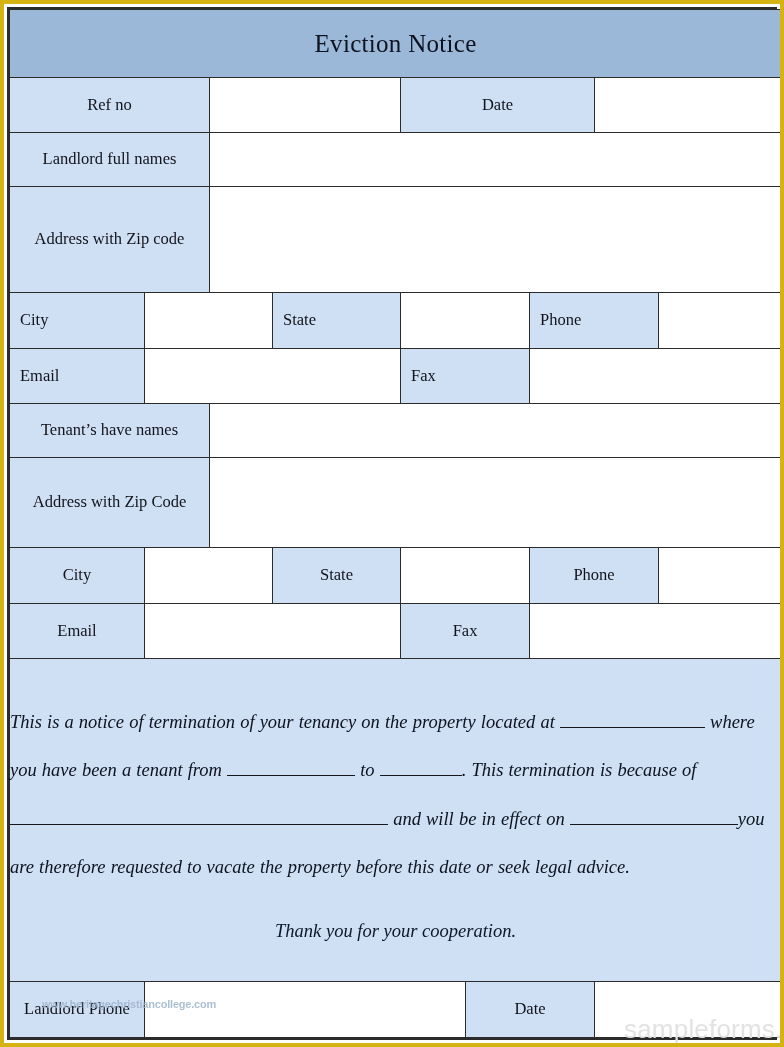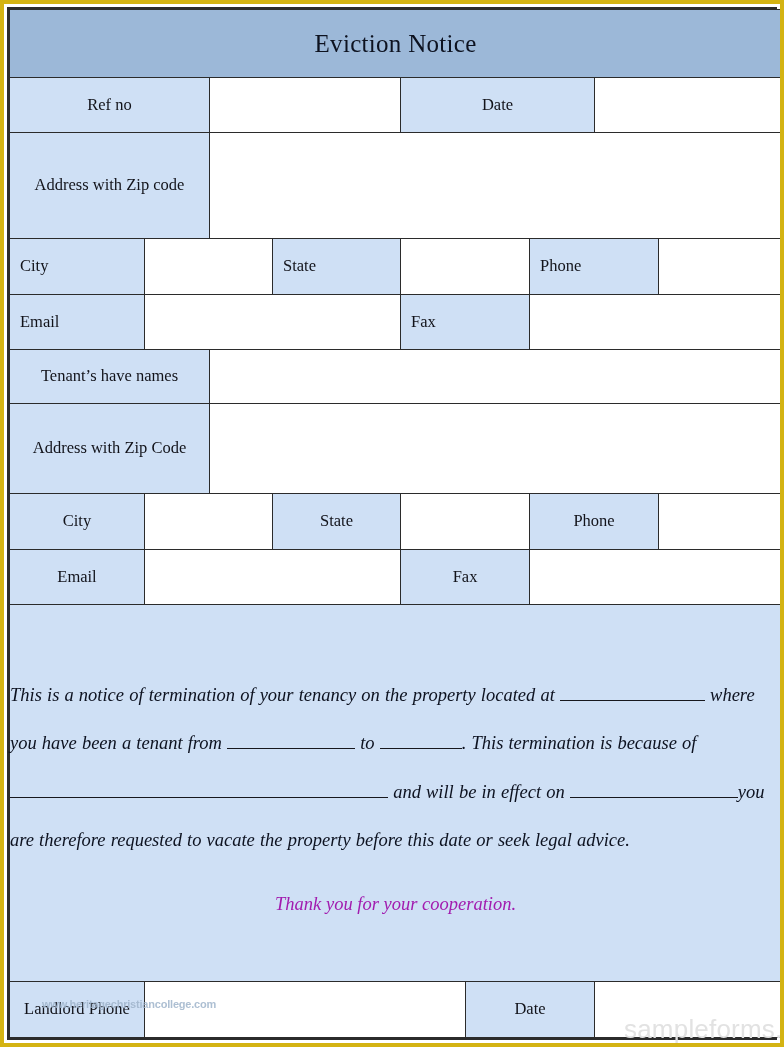--- a/index.html
+++ b/index.html
@@ -105,21 +105,21 @@
   }
   .b-addr   { width: 145px; }
   .b-from   { width: 128px; }
   .b-to     { width: 82px;  }
   .b-reason { width: 378px; }
   .b-effect { width: 168px; }
 
   .thanks {
     font-style: italic;
     font-size: 18.5px;
-    color: #a21caf;
+    color: #0f172a;
     text-align: center;
     margin: 30px 0 0 0;
   }
 
   
   .wm {
     position: absolute;
     pointer-events: none;
     white-space: nowrap;
     font-family: "Liberation Sans", "DejaVu Sans", sans-serif;
@@ -169,20 +169,24 @@
         </td>
       </tr>
 
       <tr style="height:55px">
         <td class="label-cell" colspan="2">Ref no</td>
         <td class="input-cell" colspan="3"></td>
         <td class="label-cell" colspan="3">Date</td>
         <td class="input-cell" colspan="2"></td>
       </tr>
 
+      <tr style="height:54px">
+        <td class="label-cell" colspan="2">Landlord full names</td>
+        <td class="input-cell" colspan="8"></td>
+      </tr>
 
       <tr style="height:106px">
         <td class="label-cell" colspan="2">Address with Zip code</td>
         <td class="input-cell" colspan="8"></td>
       </tr>
 
       <tr style="height:56px">
         <td class="label-cell left">City</td>
         <td class="input-cell" colspan="2"></td>
         <td class="label-cell left" colspan="2">State</td>

